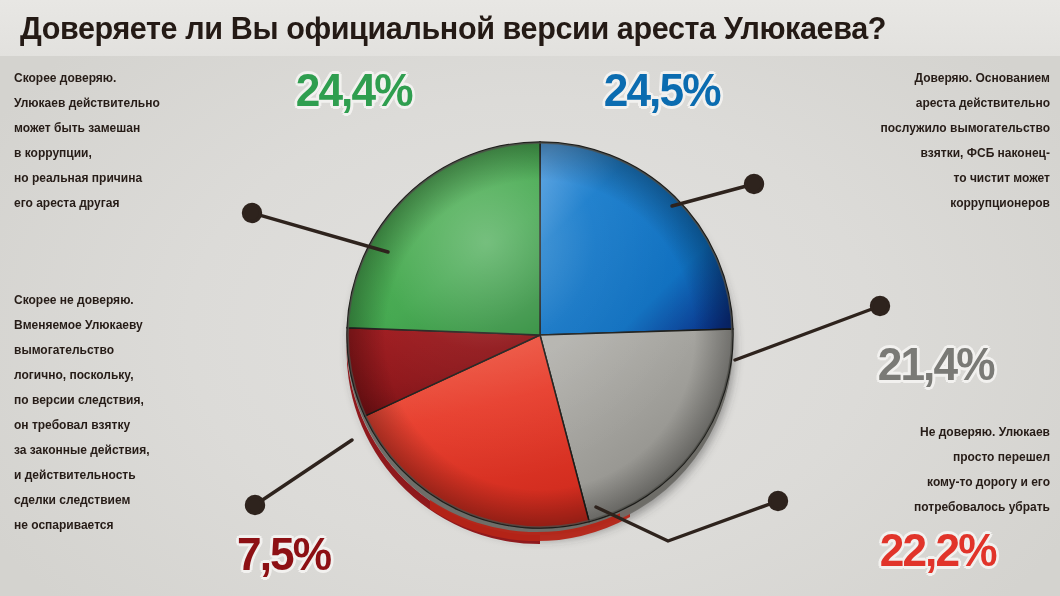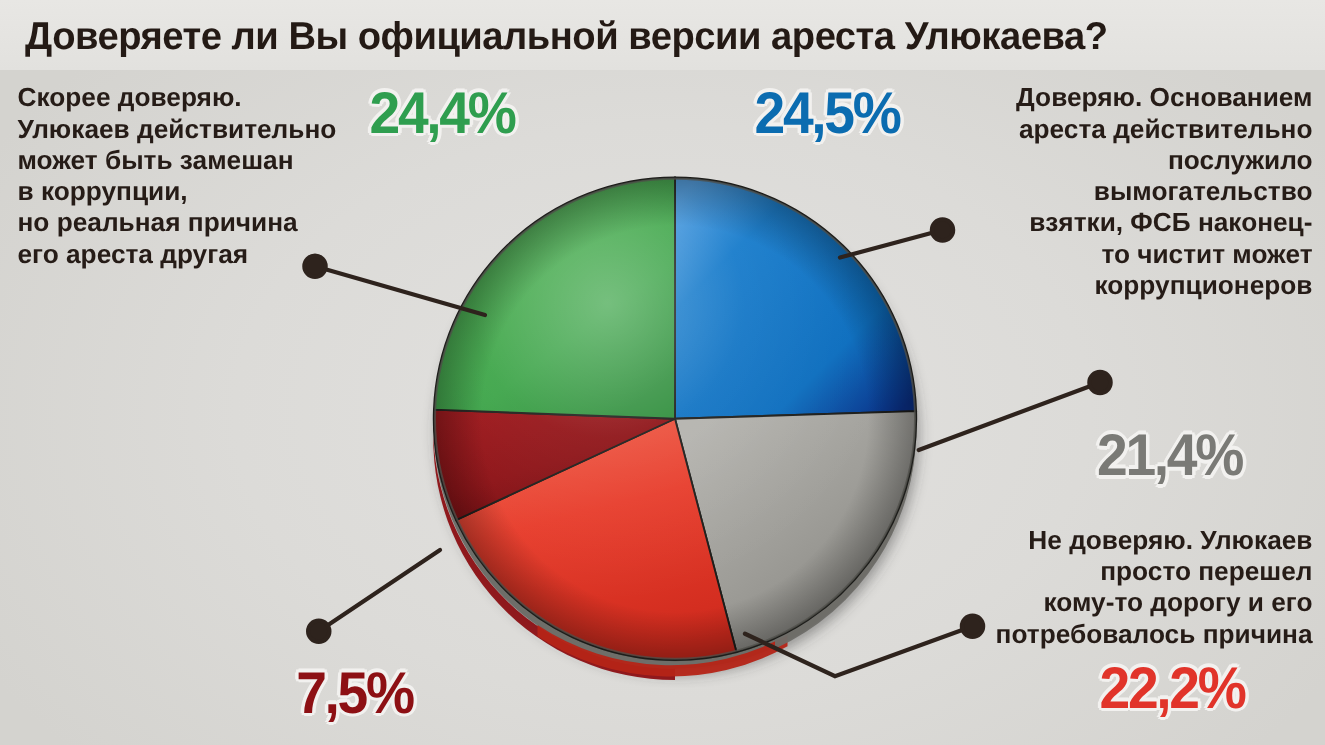--- a/index.html
+++ b/index.html
@@ -27,21 +27,21 @@
     font-family:"Liberation Sans","DejaVu Sans",sans-serif;
     white-space:nowrap;
     display:flex;align-items:center;
     transform:scaleX(0.985);transform-origin:left center;
   }
 
   
   .txt{
     position:absolute;
     color:#261c17;
-    font-size:21px;
+    font-size:12px;
     font-weight:bold;
     line-height:25px;
     font-family:"Liberation Sans","DejaVu Sans",sans-serif;
     white-space:pre-line;
   }
   .txt.left{text-align:left;}
   .txt.right{text-align:right;}
 
   
   .pct{
@@ -193,26 +193,36 @@
 но реальная причина
 его ареста другая</div>
 
   <div class="txt right" style="left:762px;top:66px;width:288px;">Доверяю. Основанием
 ареста действительно
 послужило вымогательство
 взятки, ФСБ наконец-
 то чистит может
 коррупционеров</div>
 
+  <div class="txt left" style="left:14px;top:288px;width:272px;">Скорее не доверяю.
+Вменяемое Улюкаеву
+вымогательство
+логично, поскольку,
+по версии следствия,
+он требовал взятку
+за законные действия,
+и действительность
+сделки следствием
+не оспаривается</div>
 
 
   <div class="txt right" style="left:770px;top:420px;width:280px;">Не доверяю. Улюкаев
 просто перешел
 кому-то дорогу и его
-потребовалось причина</div>
+потребовалось убрать</div>
 
   <div class="pct pct-green" style="left:292px;top:62px;font-size:47px;">24,4%</div>
 
   <div class="pct pct-blue" style="left:600px;top:62px;font-size:47px;">24,5%</div>
 
   <div class="pct pct-gray" style="left:874px;top:336px;font-size:47px;">21,4%</div>
 
   <div class="pct pct-red" style="left:876px;top:522px;font-size:47px;">22,2%</div>
 
   <div class="pct pct-dred" style="left:234px;top:526px;font-size:47px;">7,5%</div>

